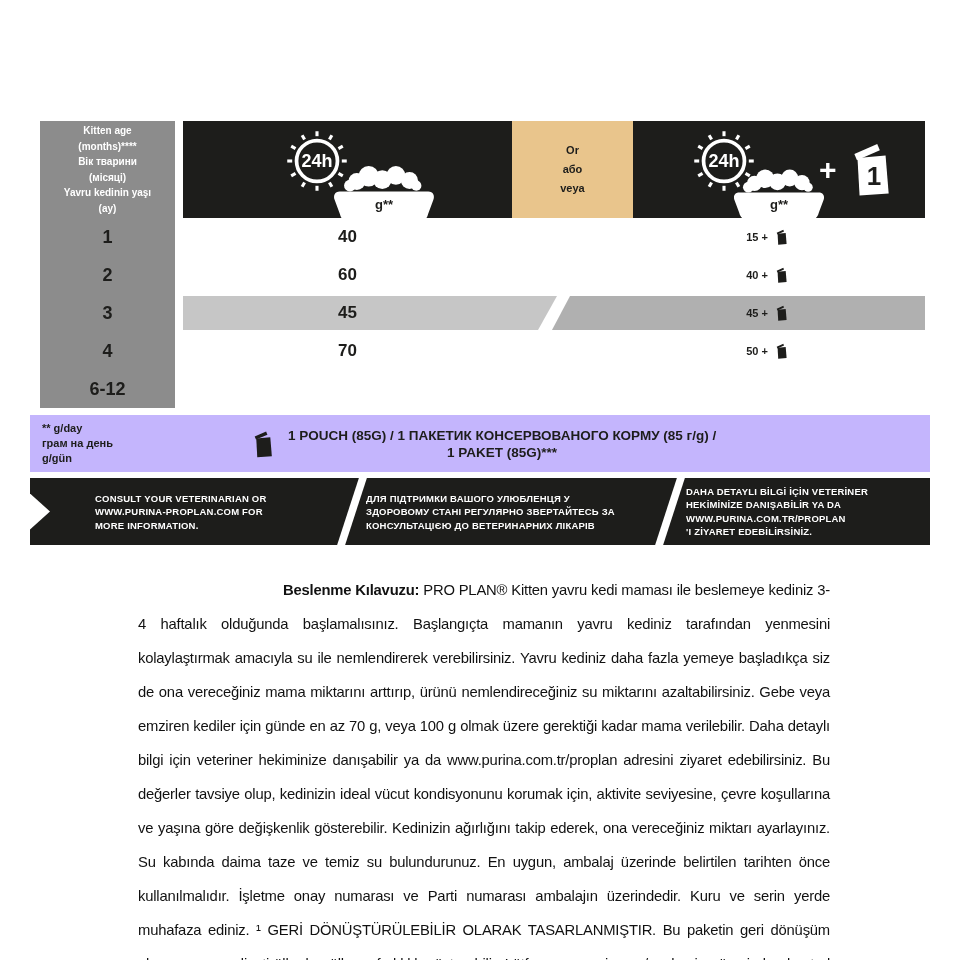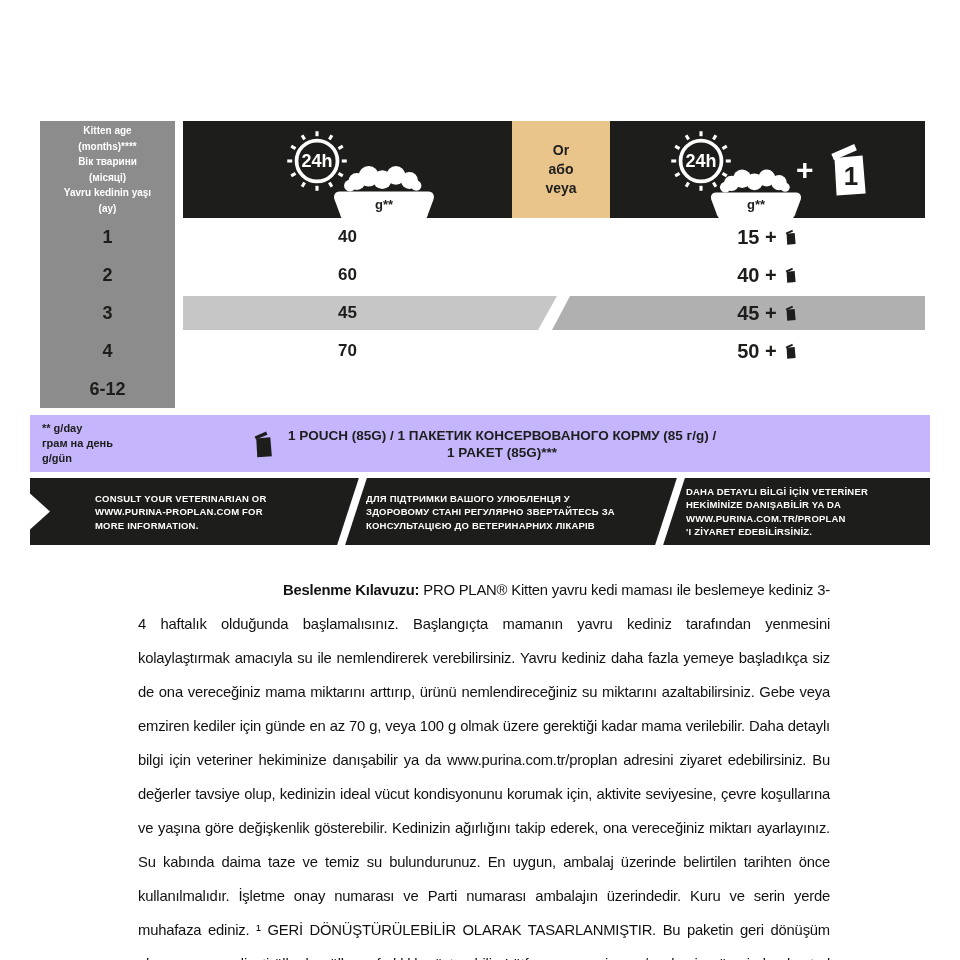--- a/index.html
+++ b/index.html
@@ -11,22 +11,22 @@
   
   .age-col{position:absolute;left:40px;top:121px;width:135px;height:287px;background:#8c8c8c;}
   .age-header{height:97px;display:flex;flex-direction:column;justify-content:center;align-items:center;
               color:#fff;font-weight:bold;font-size:10px;line-height:15.5px;text-align:center;}
   .age-label{height:38px;display:flex;align-items:center;justify-content:center;
              font-weight:bold;font-size:18px;color:#1d1d1b;}
 
   .content{position:absolute;left:183px;top:121px;width:742px;height:287px;}
   .thead{position:relative;height:97px;display:flex;}
   .th-dry{width:329px;background:#1d1d1b;position:relative;}
-  .th-or{width:98px;background:#e9c58c;display:flex;flex-direction:column;justify-content:center;
-         align-items:center;font-weight:bold;font-size:14px;line-height:19px;color:#1d1d1b;}
+  .th-or{width:121px;background:#e9c58c;display:flex;flex-direction:column;justify-content:center;
+         align-items:center;font-weight:bold;font-size:11px;line-height:19px;color:#1d1d1b;}
   .th-wet{flex:1;background:#1d1d1b;position:relative;}
 
   .clock{position:absolute;color:#fff;}
   .clock svg{width:100%;height:100%;}
   .clock-label{position:absolute;inset:0;display:flex;align-items:center;justify-content:center;
                font-weight:bold;font-size:18px;color:#fff;}
   .clock.c-dry{left:103px;top:9px;width:62px;height:62px;}
   .clock.c-wet{left:60px;top:9px;width:62px;height:62px;}
 
   .bowl{position:absolute;color:#fff;}
@@ -43,21 +43,21 @@
               font-weight:bold;font-size:26px;color:#1d1d1b;}
 
   .trow{height:38px;position:relative;}
   .bg-l{position:absolute;left:0;top:2px;bottom:2px;width:374px;background:#c6c6c6;
         clip-path:polygon(0 0,100% 0,calc(100% - 19px) 100%,0 100%);}
   .bg-r{position:absolute;left:369px;right:0;top:2px;bottom:2px;background:#b0b0b0;
         clip-path:polygon(18px 0,100% 0,100% 100%,0 100%);}
   .dry-val{position:absolute;left:0;top:0;width:329px;height:100%;display:flex;align-items:center;
            justify-content:center;font-weight:bold;font-size:17px;color:#1d1d1b;}
   .wet-val{position:absolute;left:427px;right:0;top:0;height:100%;display:flex;align-items:center;
-           justify-content:center;font-weight:bold;font-size:20px;color:#1d1d1b;gap:6px;}
+           justify-content:center;font-weight:bold;font-size:11px;color:#1d1d1b;gap:6px;}
   .row-pouch{width:15px;height:18px;color:#1d1d1b;}
   .row-pouch svg{width:100%;height:100%;}
 
   
   .footnote{position:absolute;left:30px;top:415px;width:900px;height:57px;background:#c4b5fd;}
   .fn-left{position:absolute;left:12px;top:6px;font-weight:bold;font-size:11px;line-height:15px;color:#1d1d1b;}
   .fn-center{position:absolute;left:220px;top:0;width:640px;height:100%;display:flex;
              align-items:center;justify-content:flex-start;gap:12px;}
   .fn-pouch{width:26px;height:32px;color:#1d1d1b;flex:0 0 auto;}
   .fn-pouch svg{width:100%;height:100%;}

